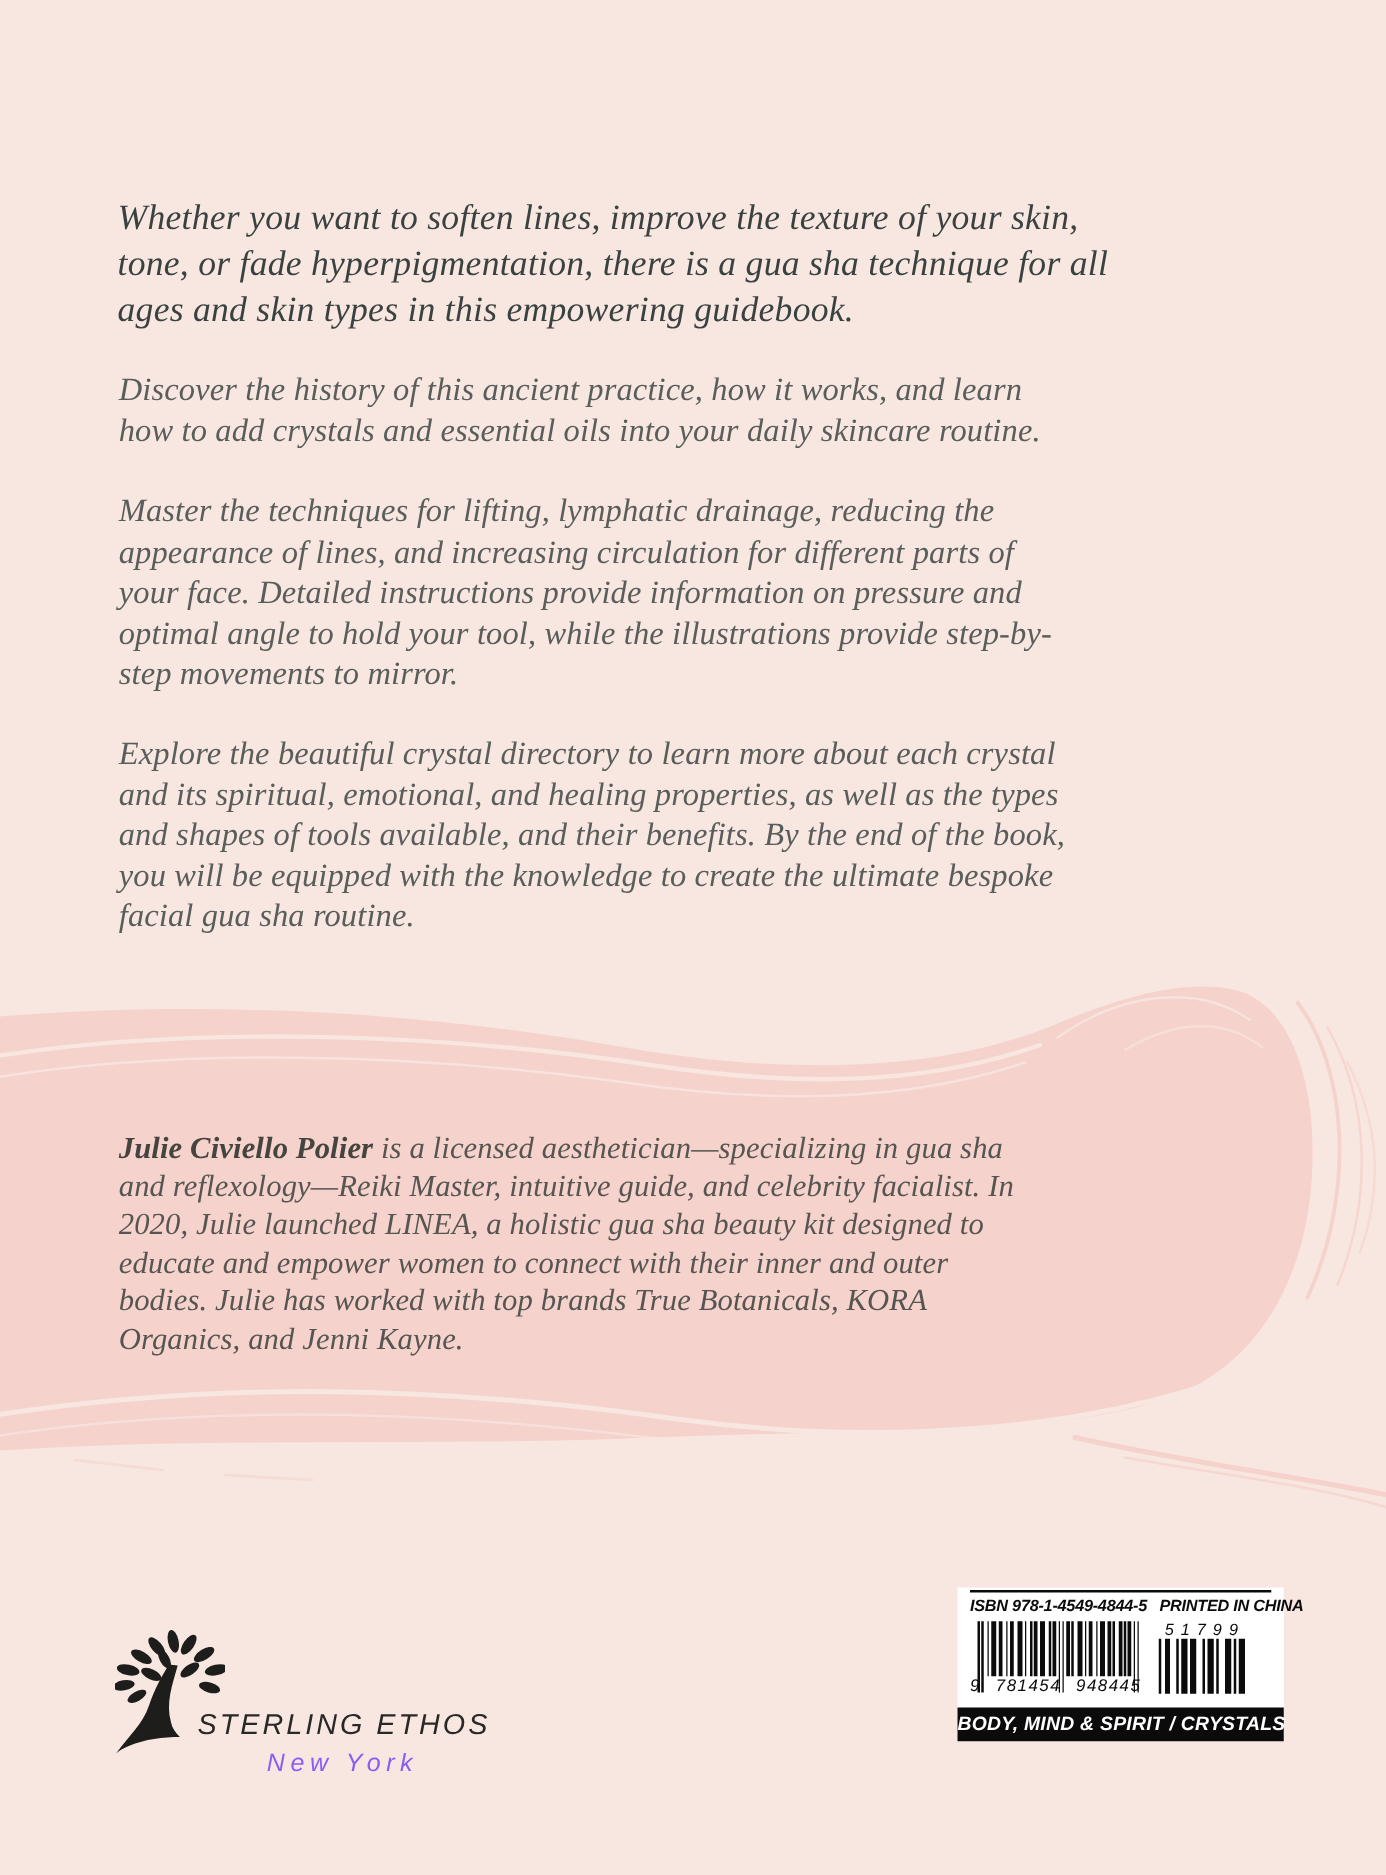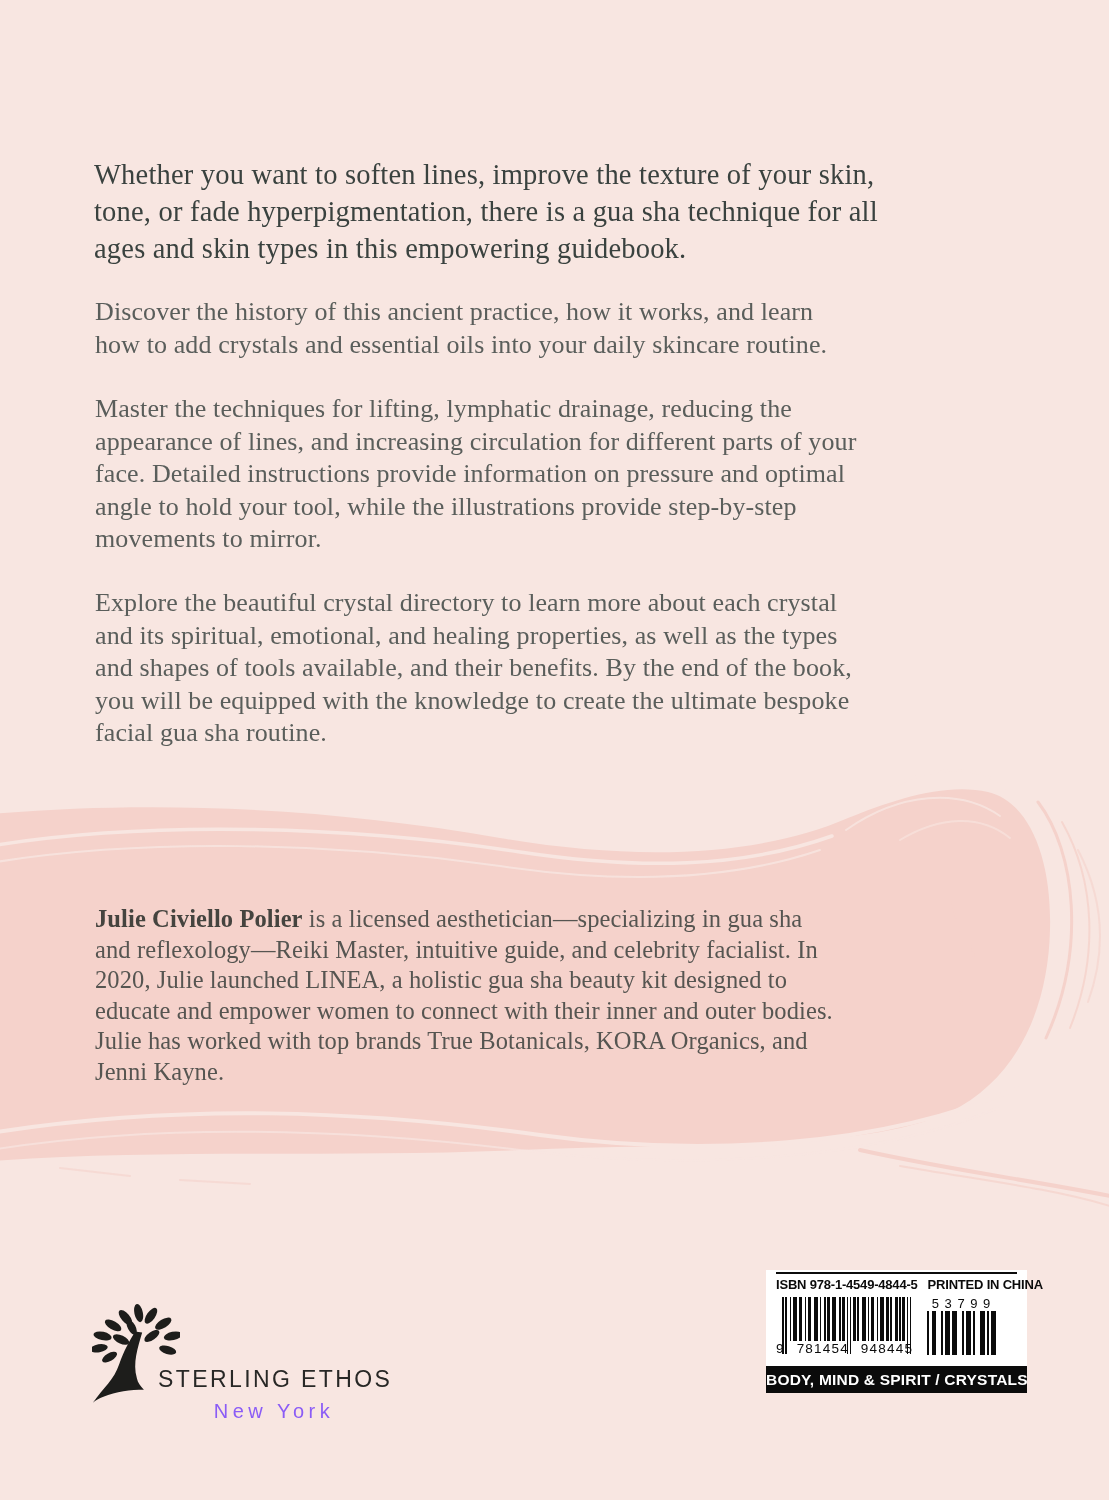--- a/index.html
+++ b/index.html
@@ -10,20 +10,21 @@
     --c-bio_text:#565551;
     --c-ink:#141414;
   }
   html,body{margin:0;padding:0;}
   body{background:#fff;}
   .page{
     position:relative;width:1109px;height:1500px;
     background:var(--c-background);
     overflow:hidden;
     font-family:"Liberation Serif", serif;
+    font-style:italic;
   }
   .brush{position:absolute;left:0;top:0;z-index:0;}
   .band{fill:var(--c-brush_stroke);}
   .streak{stroke:var(--c-background);fill:none;stroke-linecap:round;}
   .dstreak{stroke:var(--c-brush_stroke);fill:none;stroke-linecap:round;}
   .content{position:relative;z-index:1;}
 
   .headline{
     position:absolute;left:94px;top:156px;width:832px;
     font-size:28.5px;line-height:37px;letter-spacing:.2px;
@@ -234,21 +235,21 @@
               <i class="gap" style="width: 1.5px;"></i>
               <i style="width: 3px; height: 44px;"></i>
               <i class="gap" style="width: 1.5px;"></i>
               <i style="width: 1.5px; height: 57px;"></i>
               <i class="gap" style="width: 1.5px;"></i>
               <i style="width: 1.5px; height: 57px;"></i>
             </div>
           <div class="ean-digits">9 781454 948445</div>
         </div>
         <div class="addon">
-          <div class="addon-digits">5 3 7 9 9</div>
+          <div class="addon-digits">5 1 7 9 9</div>
           <div data-bars="1,-1,2,-2,1,-1,2,-1,2,-2,1,-1,2,-1,1,-2,2,-1,1,-1,2">
               <i style="width: 2.3px; height: 44px;"></i>
               <i class="gap" style="width: 2.3px;"></i>
               <i style="width: 4.6px; height: 44px;"></i>
               <i class="gap" style="width: 4.6px;"></i>
               <i style="width: 2.3px; height: 44px;"></i>
               <i class="gap" style="width: 2.3px;"></i>
               <i style="width: 4.6px; height: 44px;"></i>
               <i class="gap" style="width: 2.3px;"></i>
               <i style="width: 4.6px; height: 44px;"></i>

